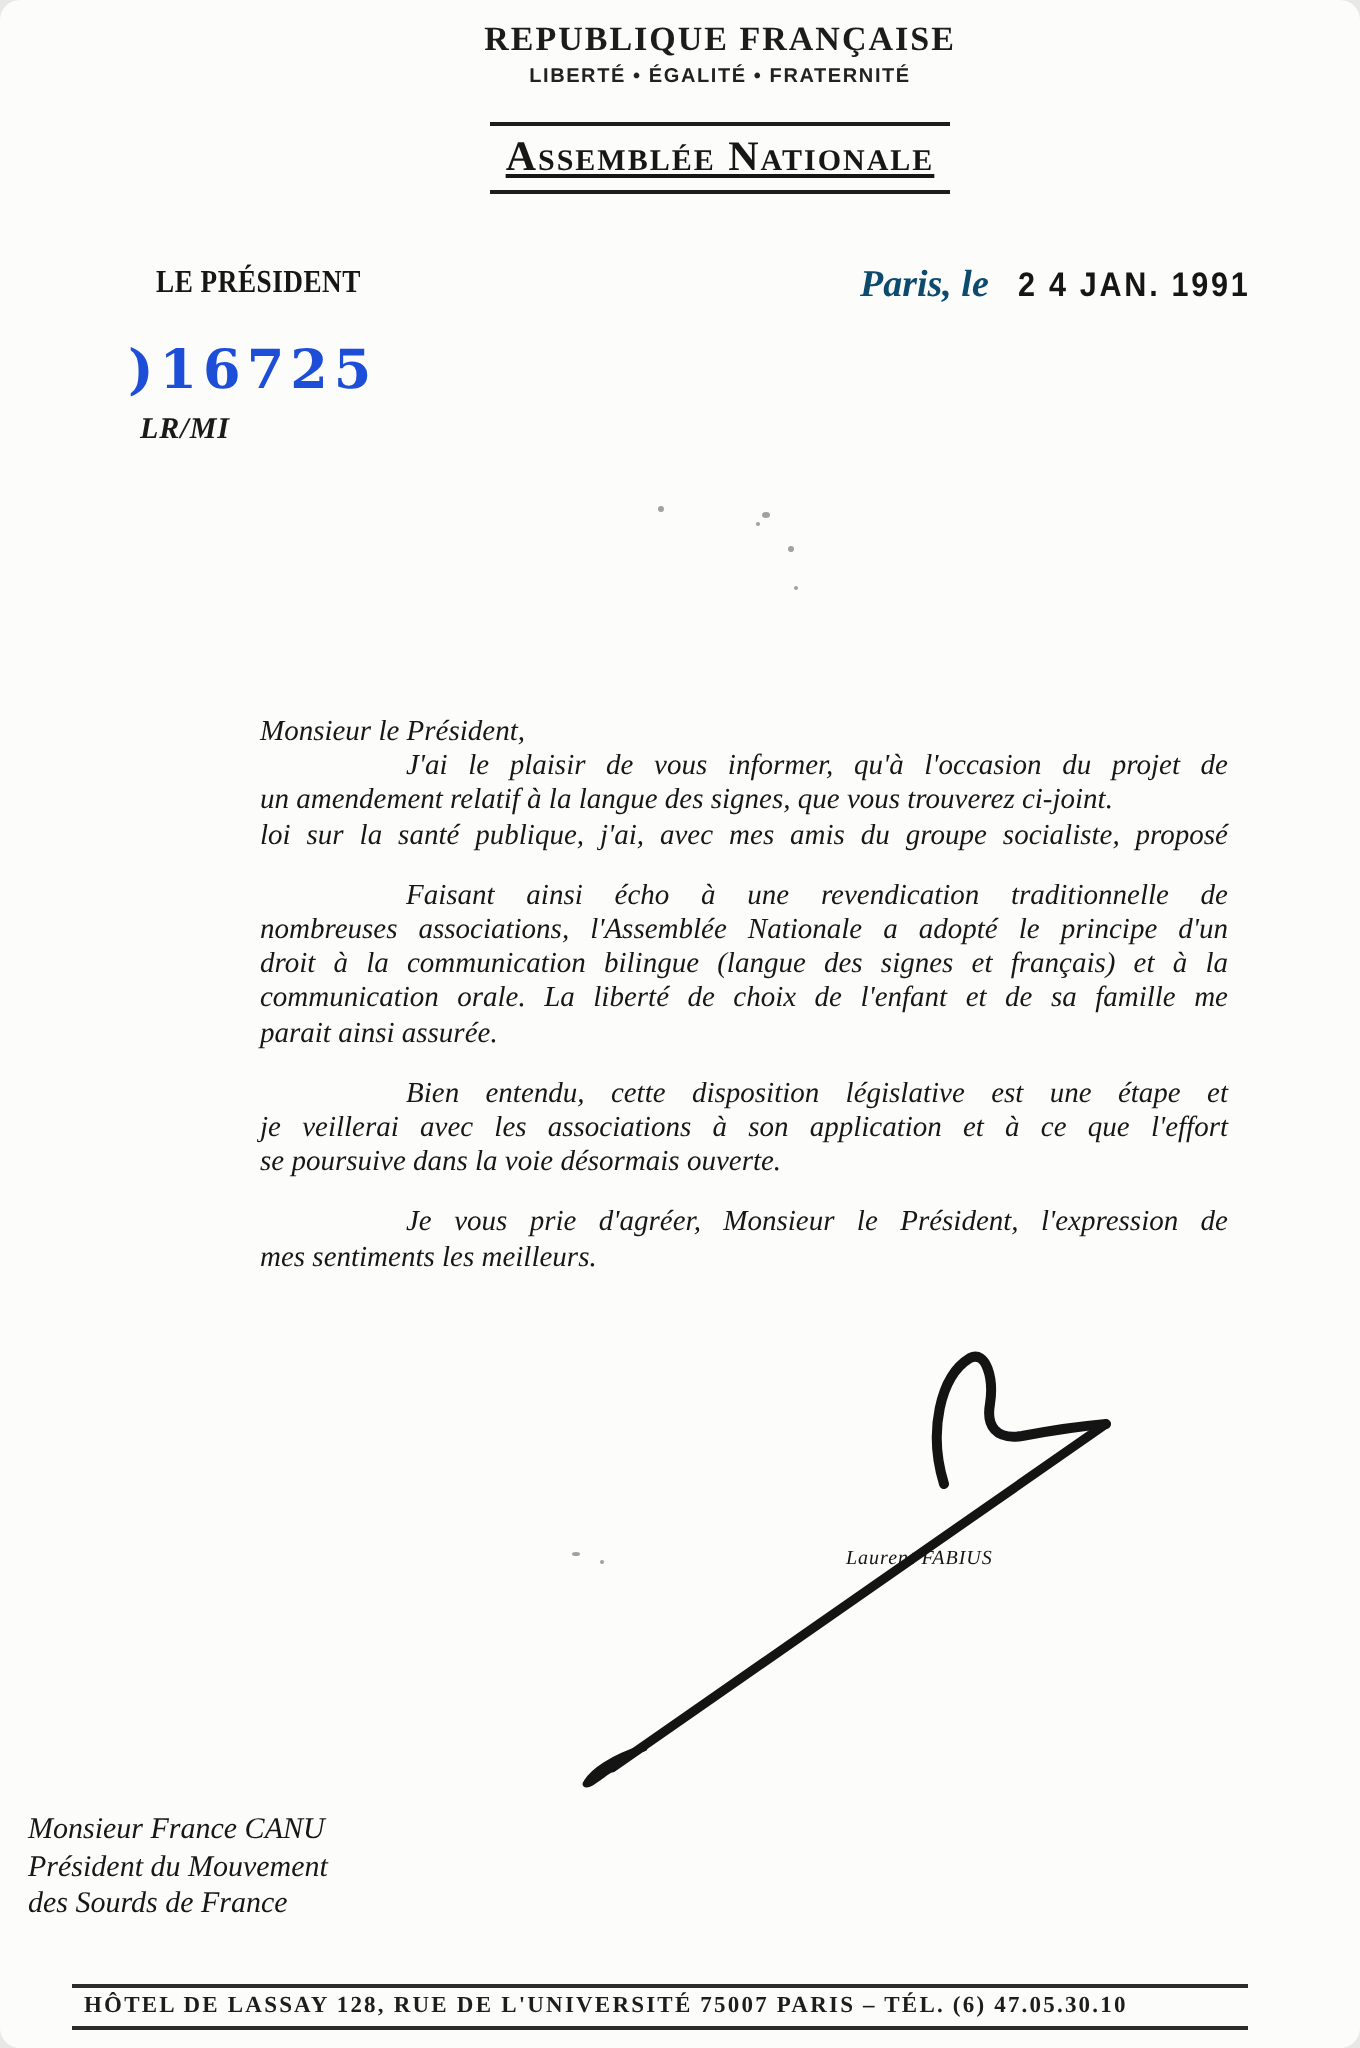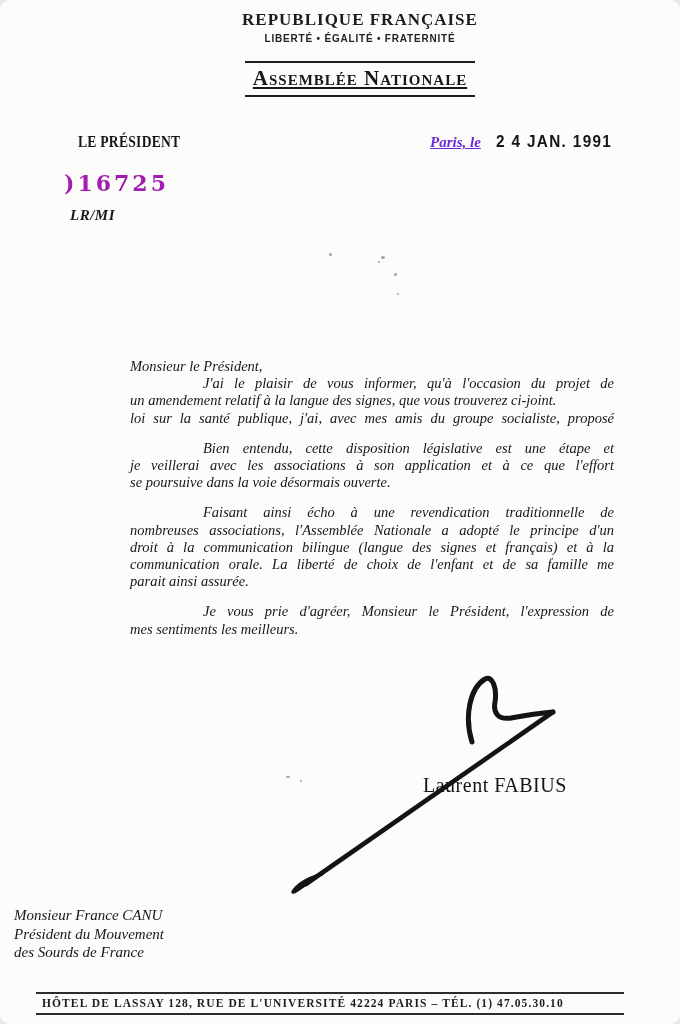--- a/index.html
+++ b/index.html
@@ -52,32 +52,32 @@
     position:absolute; left:78px; top:133px;
     font-weight:bold; font-size:16px; letter-spacing:0.3px;
     transform:scaleX(0.85); transform-origin:left center;
     color:#161616;
   }
   .dateline {
     position:absolute; left:430px; top:132px;
     display:flex; align-items:baseline; gap:15px;
     white-space:nowrap;
   }
-  .place { font-style:italic; font-size:15px; font-weight:bold; color:#6d28d9;text-decoration:underline; }
+  .place { font-style:italic; font-size:19px; font-weight:bold; color:#0c4a6e; }
   .date-stamp {
     font-family:"Liberation Sans", sans-serif;
     font-weight:bold; font-size:17px; letter-spacing:1.5px;
     transform:scaleX(0.9); transform-origin:left center;
     color:#161616;
   }
   .reg-stamp {
     position:absolute; left:64px; top:170px;
     font-family:"DejaVu Serif", serif;
-    font-weight:bold; font-size:22px; letter-spacing:3px;
-    color:#a21caf;
+    font-weight:bold; font-size:27px; letter-spacing:3px;
+    color:#1d4ed8;
   }
   .ref-code {
     position:absolute; left:70px; top:207px;
     font-style:italic; font-weight:bold; font-size:15px;
     letter-spacing:0.5px; color:#1a1a1a;
   }
 
   
   .body-block {
     position:absolute; left:130px; top:358px; width:484px;
@@ -87,21 +87,21 @@
   .salutation { }
   .para { margin-bottom:13px; }
   .line { text-align:left; }
   .line.just { text-align:justify; text-align-last:justify; }
   .line.first { padding-left:73px; }
 
   
   .sig-svg { position:absolute; left:0; top:0; pointer-events:none; }
   .sig-name {
     position:absolute; left:423px; top:774px;
-    font-size:20px; letter-spacing:0.5px;
+    font-style:italic; font-size:10px; letter-spacing:0.5px;
     color:#141414;
   }
 
   
   .recipient {
     position:absolute; left:14px; top:906px;
     font-style:italic; font-size:15px; line-height:18.5px;
     color:#171717;
   }
 
@@ -141,30 +141,30 @@
 
   <div class="body-block">
     <div class="salutation">Monsieur le Président,</div>
     <div>
         <div class="para">
           <div class="line first just">J'ai le plaisir de vous informer, qu'à l'occasion du projet de</div>
           <div class="line">un amendement relatif à la langue des signes, que vous trouverez ci-joint.</div>
           <div class="line just">loi sur la santé publique, j'ai, avec mes amis du groupe socialiste, proposé</div>
         </div>
         <div class="para">
-          <div class="line first just">Bien entendu, cette disposition législative est une étape et</div>
-          <div class="line just">je veillerai avec les associations à son application et à ce que l'effort</div>
-          <div class="line">se poursuive dans la voie désormais ouverte.</div>
-        </div>
-        <div class="para">
           <div class="line first just">Faisant ainsi écho à une revendication traditionnelle de</div>
           <div class="line just">nombreuses associations, l'Assemblée Nationale a adopté le principe d'un</div>
           <div class="line just">droit à la communication bilingue (langue des signes et français) et à la</div>
           <div class="line just">communication orale. La liberté de choix de l'enfant et de sa famille me</div>
           <div class="line">parait ainsi assurée.</div>
+        </div>
+        <div class="para">
+          <div class="line first just">Bien entendu, cette disposition législative est une étape et</div>
+          <div class="line just">je veillerai avec les associations à son application et à ce que l'effort</div>
+          <div class="line">se poursuive dans la voie désormais ouverte.</div>
         </div>
         <div class="para">
           <div class="line first just">Je vous prie d'agréer, Monsieur le Président, l'expression de</div>
           <div class="line">mes sentiments les meilleurs.</div>
         </div>
       </div>
   </div>
 
   <svg class="sig-svg" width="680" height="1024" viewBox="0 0 680 1024" aria-hidden="true">
     <g fill="none" stroke="#141414" stroke-linecap="round" stroke-linejoin="round">
@@ -174,21 +174,21 @@
     </g>
   </svg>
   <div class="sig-name">Laurent FABIUS</div>
 
   <div class="recipient">
     <div>Monsieur France CANU</div>
     <div>Président du Mouvement</div>
     <div>des Sourds de France</div>
   </div>
 
-  <div class="footer">HÔTEL DE LASSAY 128, RUE DE L'UNIVERSITÉ 42224 PARIS – TÉL. (1) 47.05.30.10</div>
+  <div class="footer">HÔTEL DE LASSAY 128, RUE DE L'UNIVERSITÉ 75007 PARIS – TÉL. (6) 47.05.30.10</div>
 
   <div class="speck" style="left:329px; top:253px; width:3px; height:3px;"></div>
   <div class="speck" style="left:381px; top:256px; width:4px; height:3px;"></div>
   <div class="speck" style="left:394px; top:273px; width:3px; height:3px;"></div>
   <div class="speck" style="left:397px; top:293px; width:2px; height:2px;"></div>
   <div class="speck" style="left:286px; top:776px; width:4px; height:2px;"></div>
   <div class="speck" style="left:300px; top:780px; width:2px; height:2px;"></div>
   <div class="speck" style="left:378px; top:261px; width:2px; height:2px;"></div>
 </div>
 

